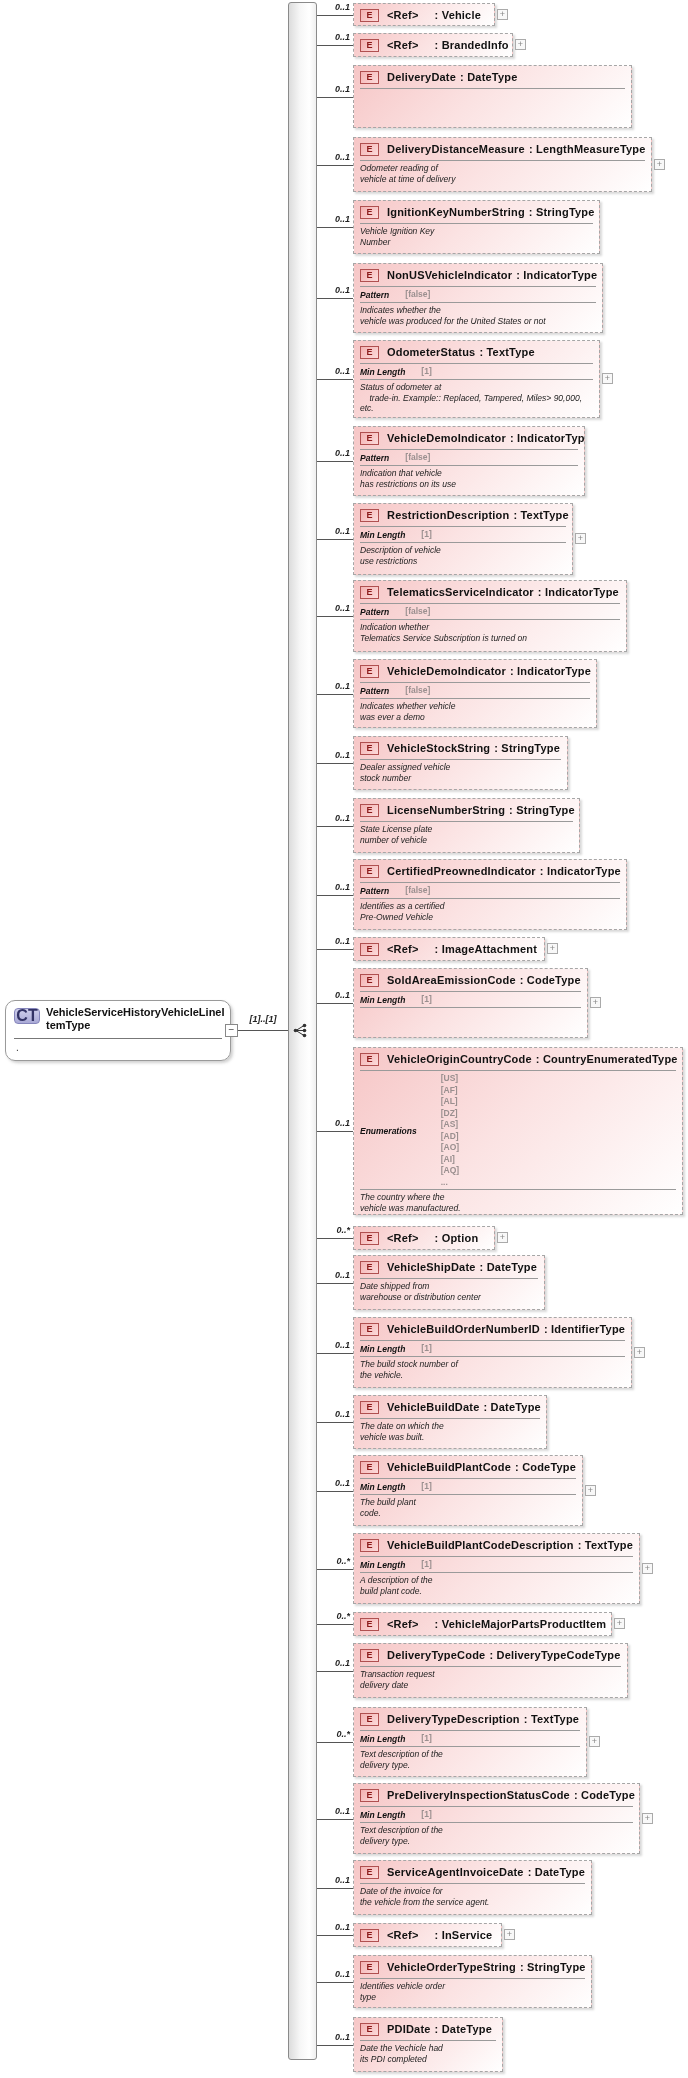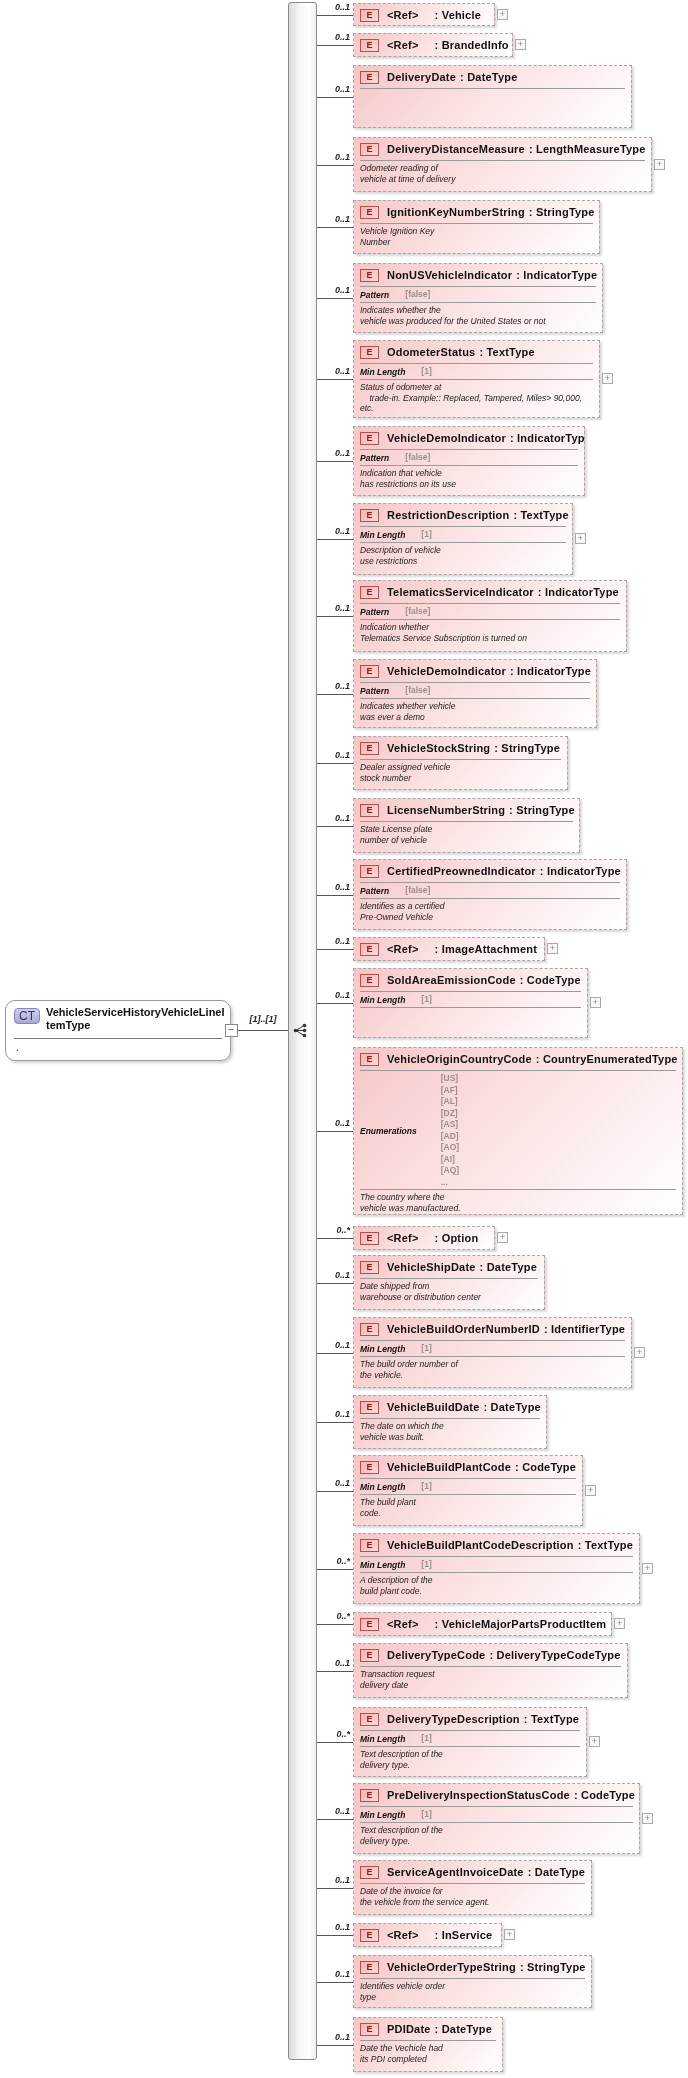--- a/index.html
+++ b/index.html
@@ -5,21 +5,21 @@
   html,body{margin:0;padding:0;background:#ffffff;}
   body{font-family:"Liberation Sans", sans-serif;}
   #stage{position:relative;width:688px;height:2078px;background:#ffffff;overflow:hidden;}
 
   
   .ct-box{position:absolute;left:5px;top:1000px;width:226px;height:61px;box-sizing:border-box;
     border:1px solid #9a9a9a;border-radius:10px;
     background:linear-gradient(135deg,#d9d9ef 0%,#ecectf 40%,#f7f7fc 60%,#ffffff 100%);
     box-shadow:2px 2px 3px rgba(120,120,120,.35);}
   .ct-badge{position:absolute;left:8px;top:7px;width:24px;height:14px;border:1px solid #8585bb;border-radius:4px;
-    background:linear-gradient(180deg,#cfcfec,#a9a9d6);color:#333366;font-size:12px;font-weight:normal;
+    background:linear-gradient(180deg,#cfcfec,#a9a9d6);color:#333366;font-size:16px;font-weight:bold;
     text-align:center;line-height:14px;}
   .ct-title{position:absolute;left:40px;top:5px;width:182px;font-size:11px;font-weight:bold;color:#111;
     line-height:13px;word-break:break-all;}
   .ct-sep{position:absolute;left:8px;right:8px;top:37px;border-top:1px solid #777;}
   .ct-note{position:absolute;left:10px;top:41px;font-size:10px;color:#333;}
 
   
   .minus-box{position:absolute;left:225px;top:1024px;width:13px;height:13px;box-sizing:border-box;
     border:1px solid #888;background:#fff;color:#444;font-size:10px;line-height:10px;text-align:center;}
   .ct-line{position:absolute;left:238px;top:1030px;width:50px;height:1px;background:#555;}
@@ -368,21 +368,21 @@
           <span class="e-badge">E</span>
           <span class="el-name">VehicleBuildOrderNumberID</span>
           <span class="el-type">: IdentifierType</span>
         </div>
         <div class="hrline"></div>
         <div class="facet-row">
           <span class="facet-label">Min Length</span>
           <span class="facet-vals">[1]</span>
         </div>
         <div class="hrline"></div>
-        <div class="annot">The build order number of
+        <div class="annot">The build stock number of
 the vehicle.</div>
       </div>
       <div class="plus-btn" style="left: 634px; top: 1347px;">+</div>
       <div class="branch" style="top: 1422px;"></div>
       <div class="occ" style="top: 1409px;">0..1</div>
       <div class="el-box" style="left: 353px; top: 1395px; width: 194px; height: 54px;">
         <div class="el-header">
           <span class="e-badge">E</span>
           <span class="el-name">VehicleBuildDate</span>
           <span class="el-type">: DateType</span>

